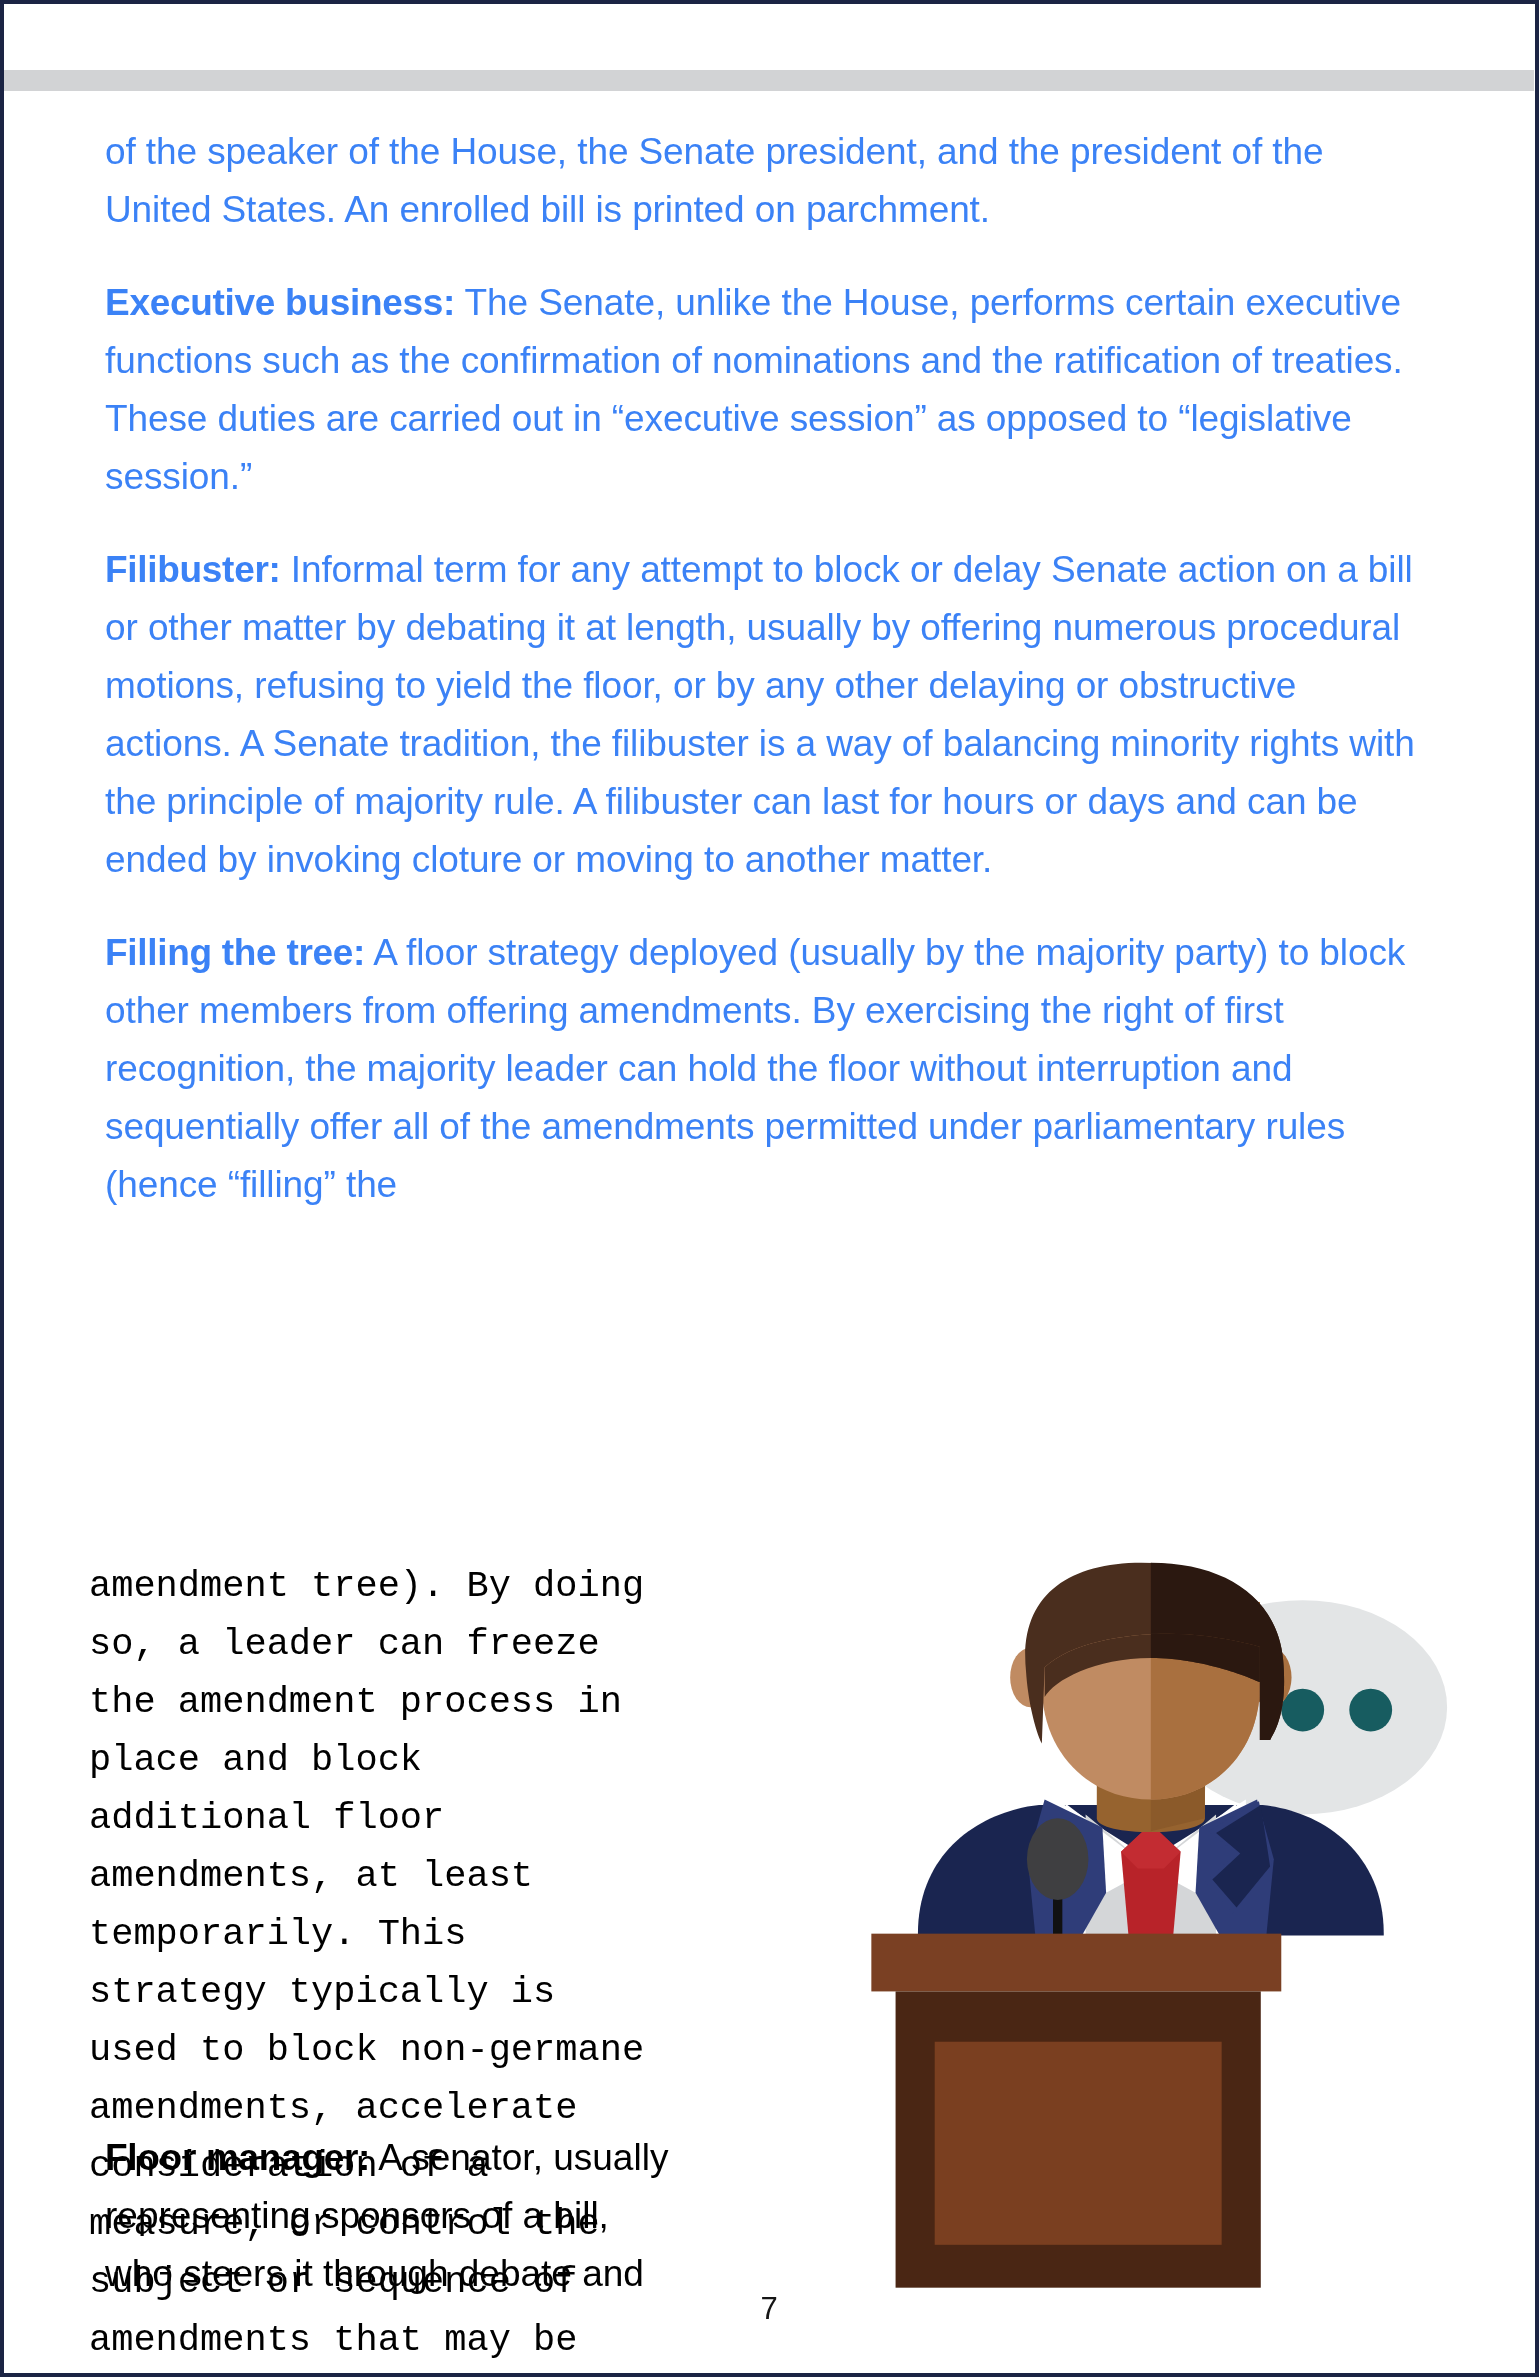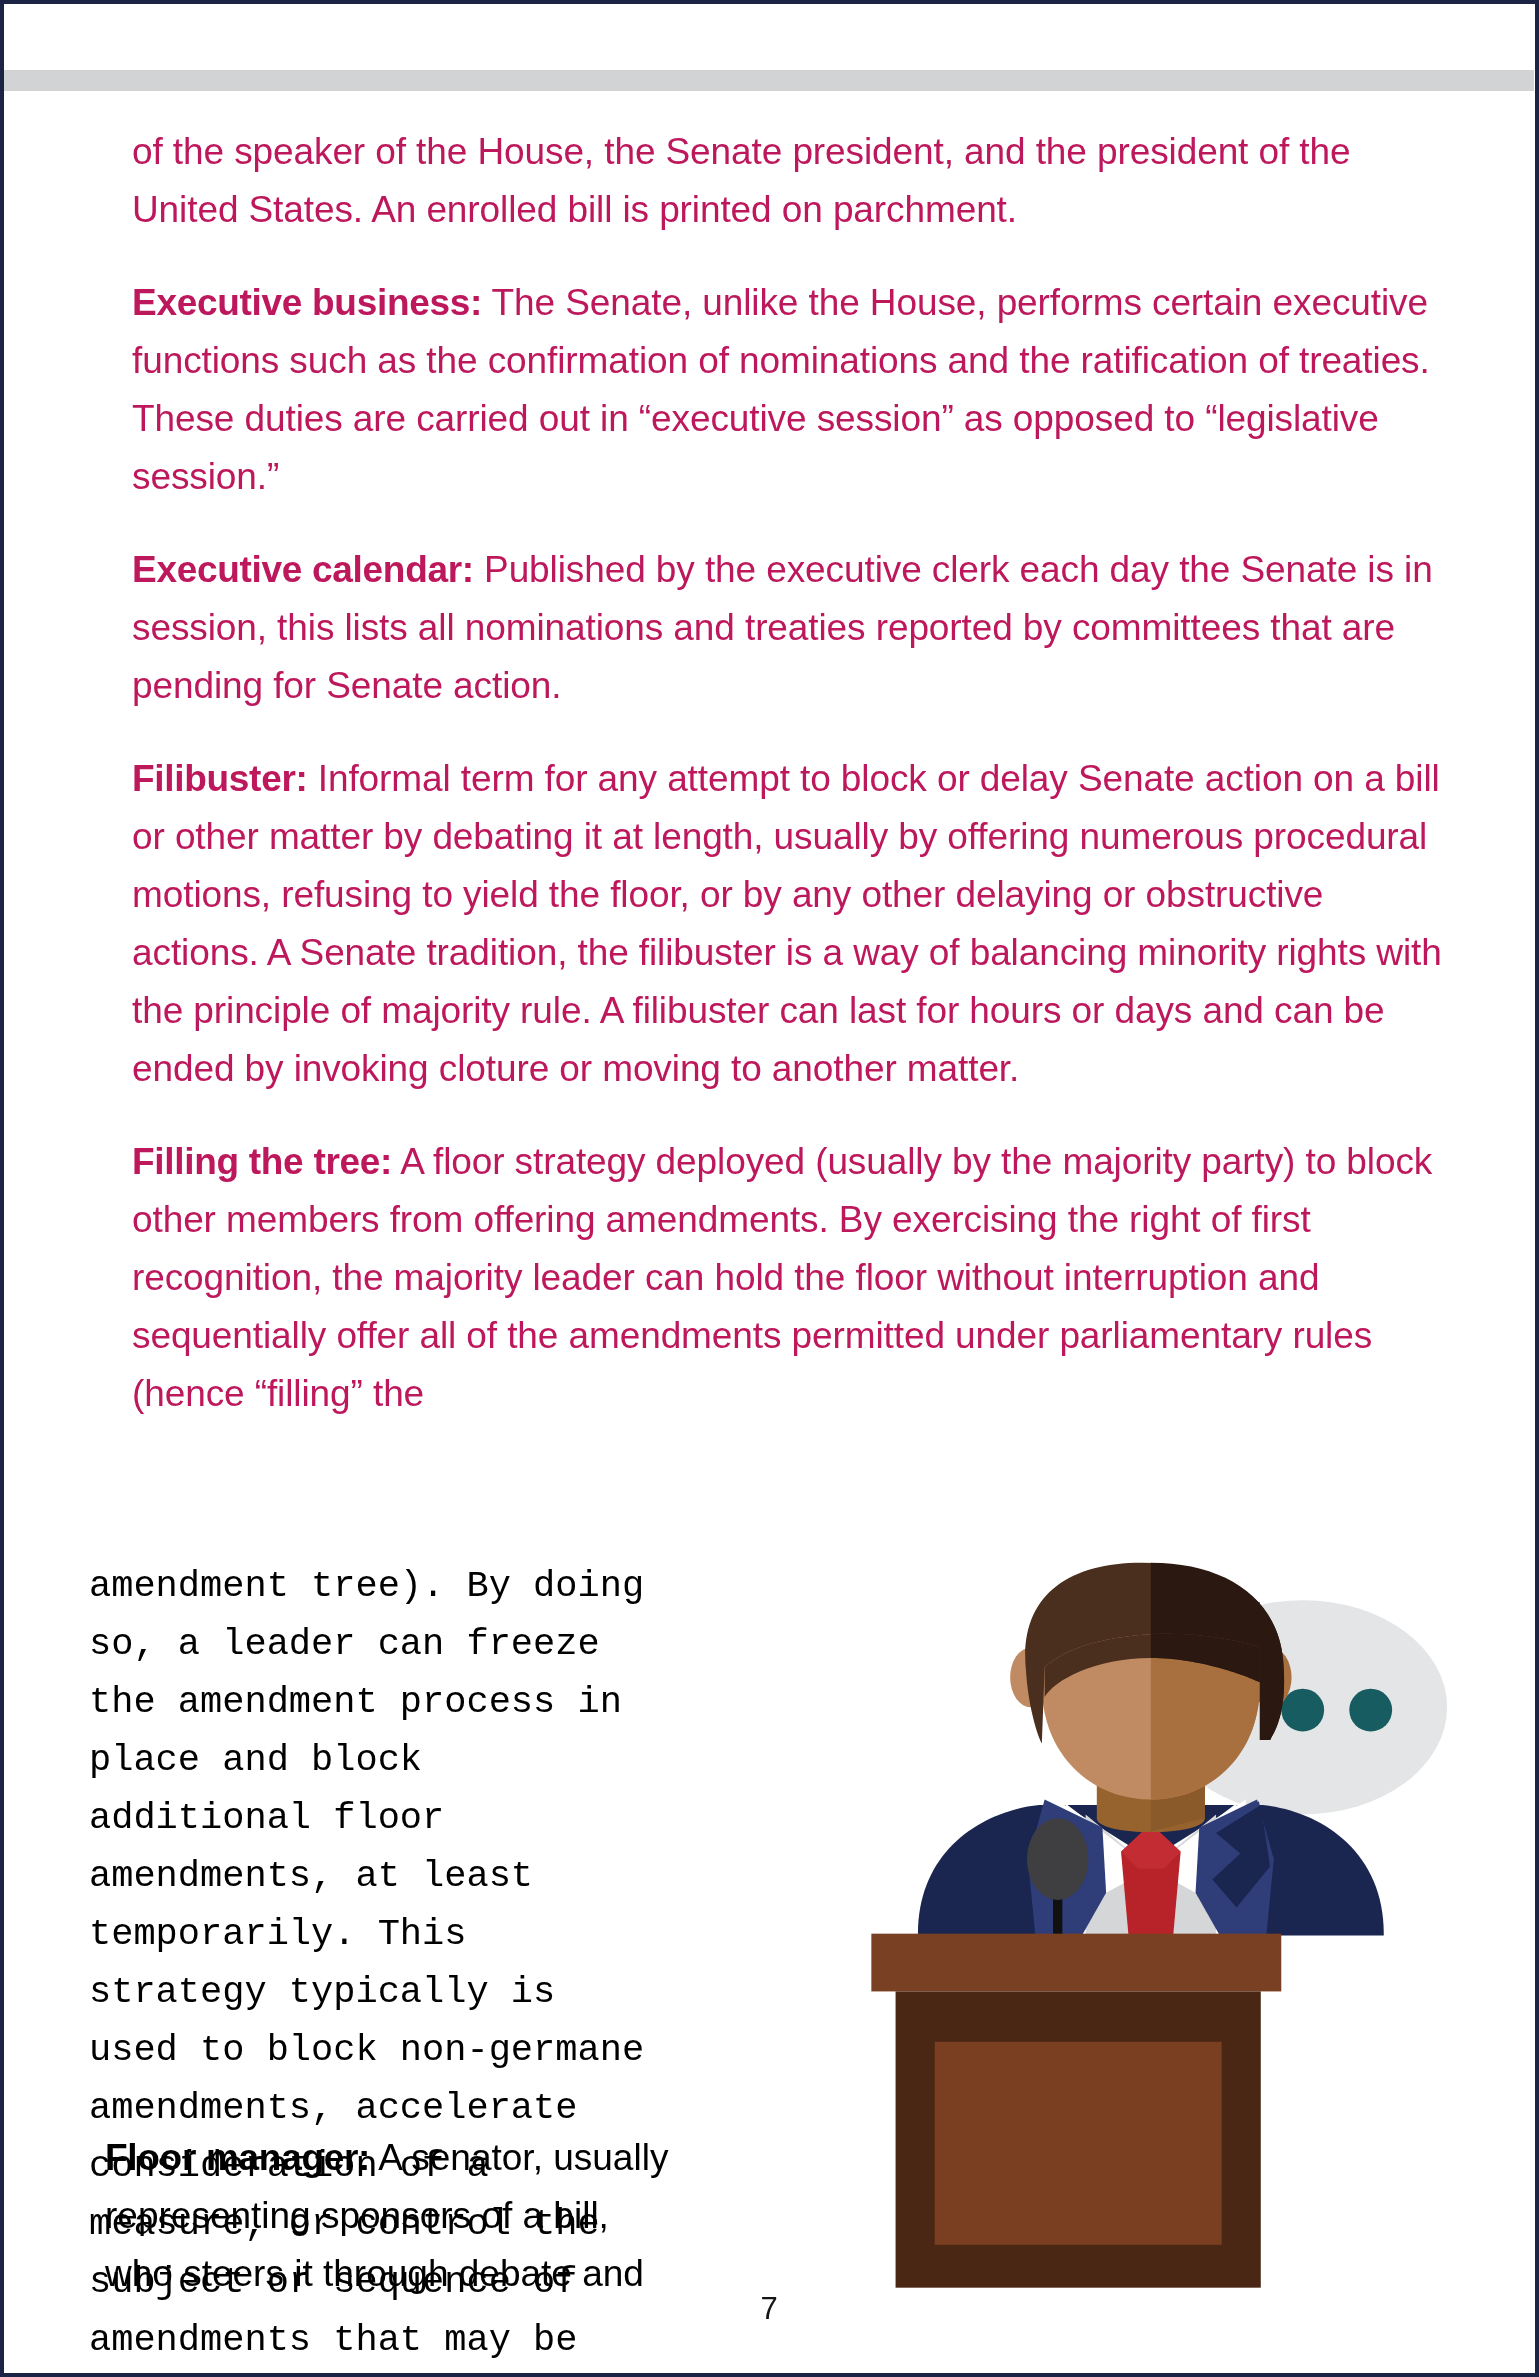--- a/index.html
+++ b/index.html
@@ -43,28 +43,27 @@
     width: 1530px; height: 37px;
     background: #ffffff;
   }
 
   
   #text-column {
     position: absolute;
     left: 101px;
     top: 119px;
     width: 1319px;
-    color: #be185d;
+    color: #3b82f6;
     font-size: 37px;
     line-height: 58px;
     letter-spacing: -0.1px;
     font-weight: 400;
     font-stretch: condensed;
     text-rendering: optimizeLegibility;
-    margin-left: 27px;
   }
 
   .para {
     margin: 0 0 35px 0;
     font-size: 37px;
     line-height: 58px;
     white-space: pre-wrap;
   }
   .para.tight { margin-bottom: 0; }
   .term {
@@ -129,21 +128,20 @@
   <div id="top-white"></div>
   <div id="top-gray-band"></div>
   <div id="top-white-2"></div>
 
   <div id="text-column">
 
     <p class="para">of the speaker of the House, the Senate president, and the president of the United States. An enrolled bill is printed on parchment.</p>
 
     <p class="para"><span class="term">Executive business:</span><span> The Senate, unlike the House, performs certain executive functions such as the confirmation of nominations and the ratification of treaties. These duties are carried out in “executive session” as opposed to “legislative session.”</span></p>
 
-    <p class="para"><span class="term">Executive calendar:</span><span> Published by the executive clerk each day the Senate is in session, this lists all nominations and treaties reported by committees that are pending for Senate action.</span></p>
 
     <p class="para"><span class="term">Filibuster:</span><span> Informal term for any attempt to block or delay Senate action on a bill or other matter by debating it at length, usually by offering numerous procedural motions, refusing to yield the floor, or by any other delaying or obstructive actions. A Senate tradition, the filibuster is a way of balancing minority rights with the principle of majority rule. A filibuster can last for hours or days and can be ended by invoking cloture or moving to another matter.</span></p>
 
     <p class="para tight"><span class="term">Filling the tree:</span><span> A floor strategy deployed (usually by the majority party) to block other members from offering amendments. By exercising the right of first recognition, the majority leader can hold the floor without interruption and sequentially offer all of the amendments permitted under parliamentary rules (hence “filling” the</span></p>
 
   </div>
 
   <div id="wrap-block">
     <p class="para-narrow">amendment tree). By doing so, a leader can freeze the amendment process in place and block additional floor amendments, at least temporarily. This strategy typically is used to block non-germane amendments, accelerate consideration of a measure, or control the subject or sequence of amendments that may be offered.</p>
   </div>

